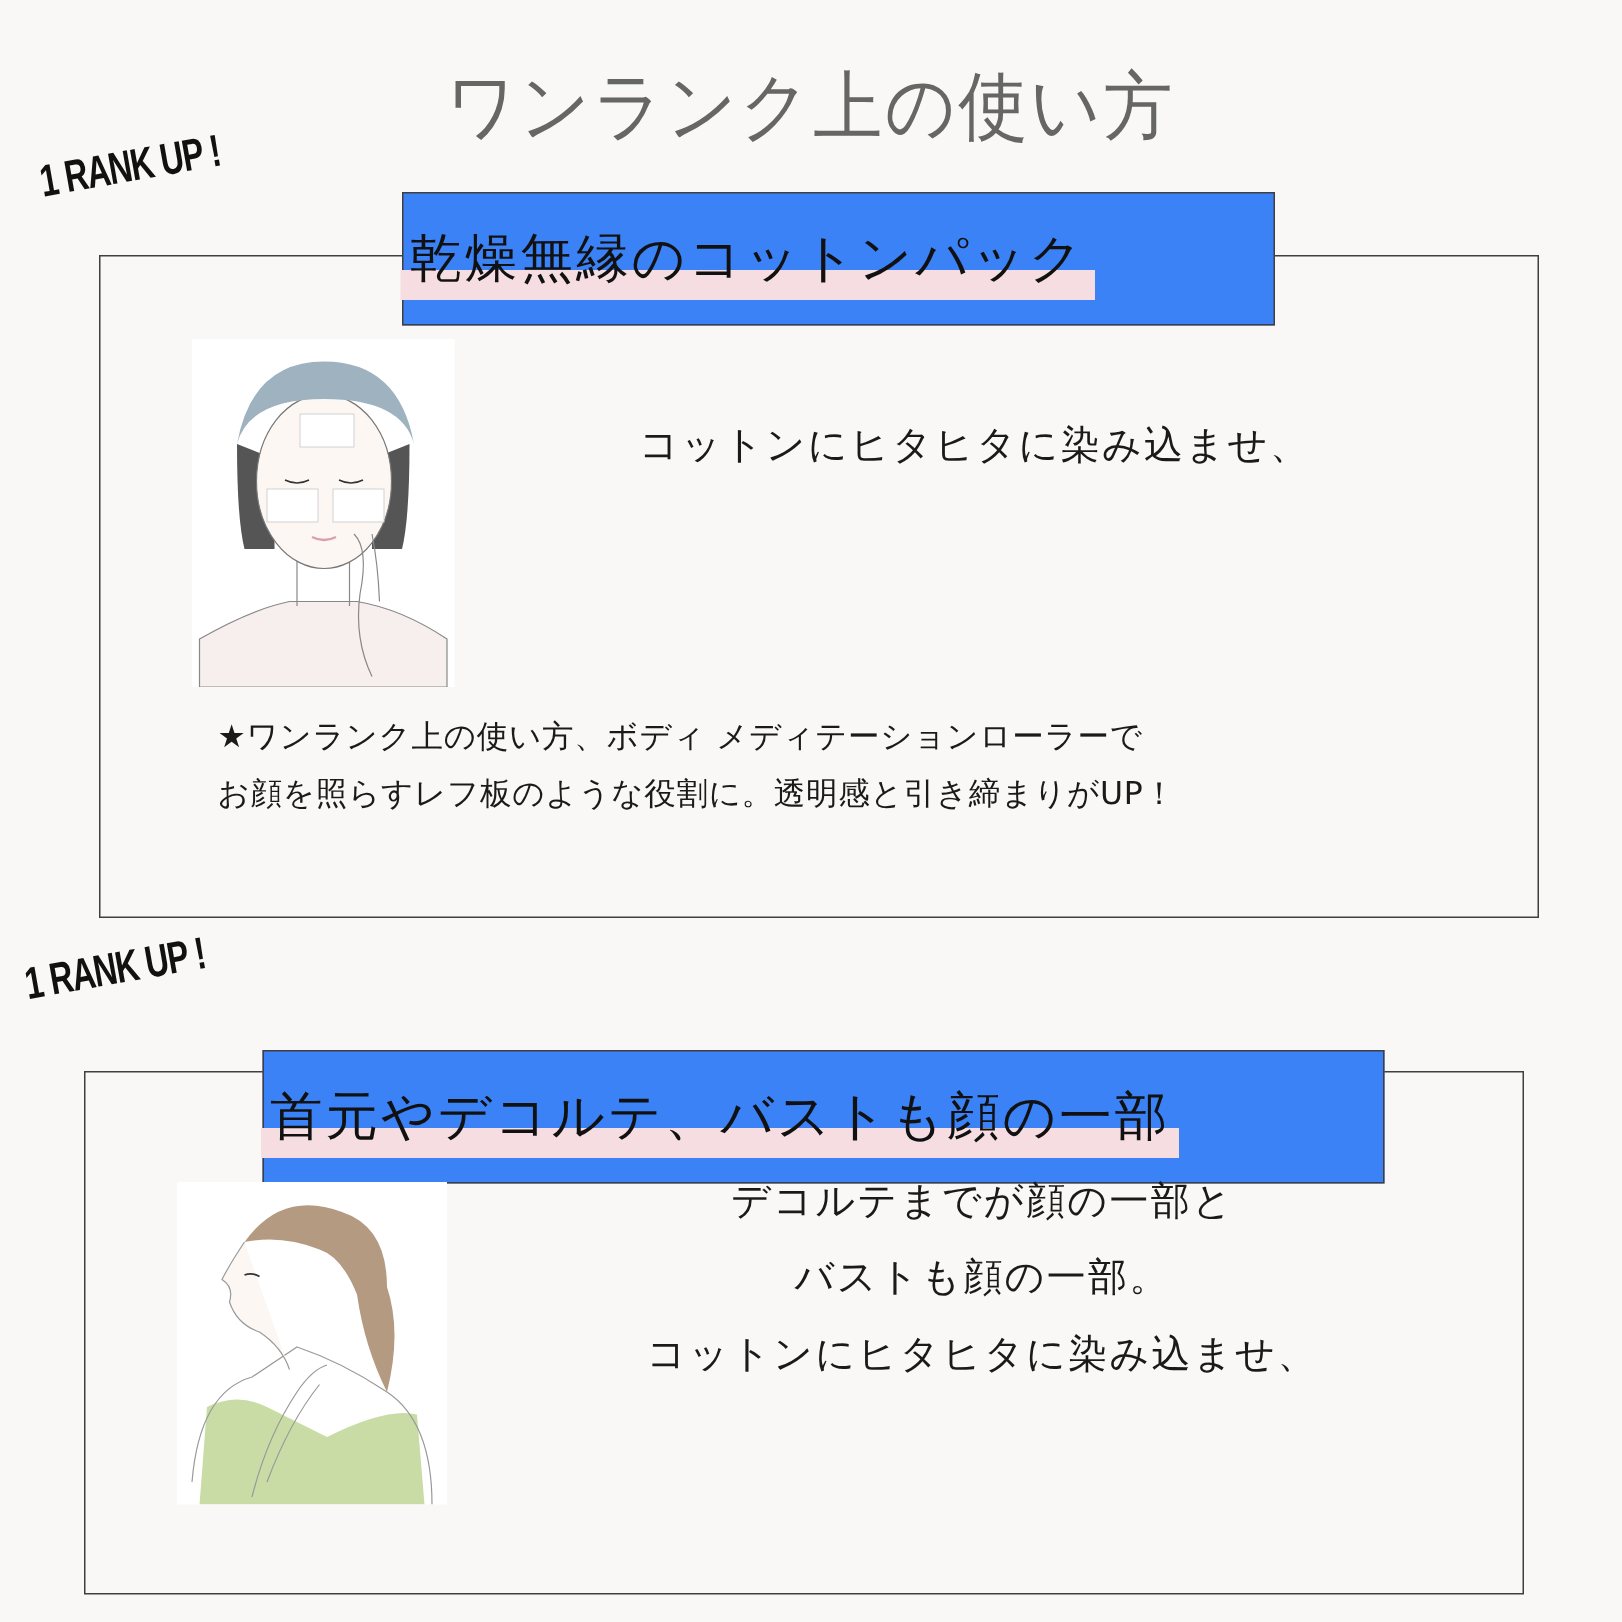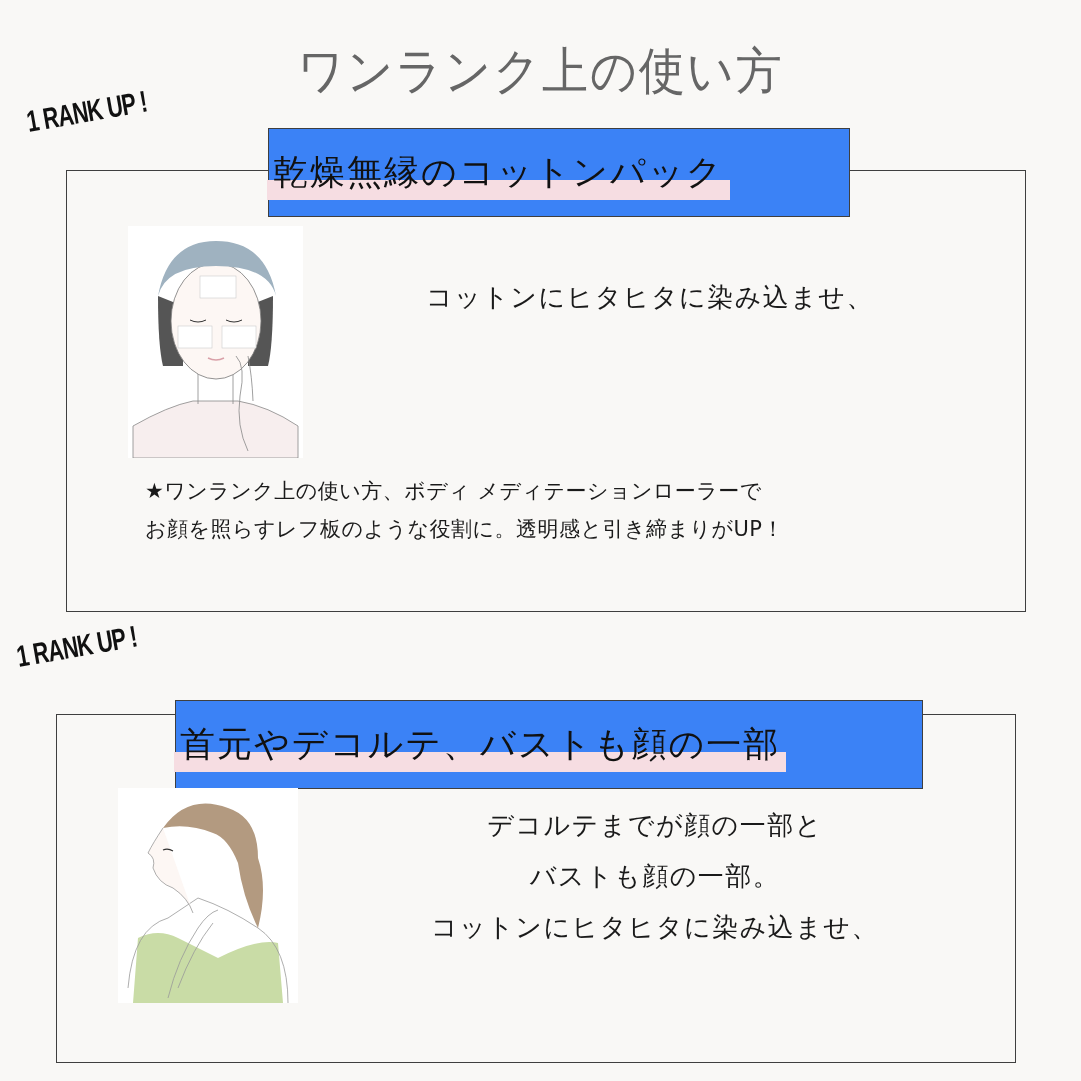--- a/index.html
+++ b/index.html
@@ -45,21 +45,21 @@
   .illus {
     position:absolute; background:#ffffff;
   }
   .illus.i1 { left:128px; top:226px; width:175px; height:232px; }
   .illus.i2 { left:118px; top:788px; width:180px; height:215px; }
   .body-text {
     position:absolute; text-align:center; font-size:26px; line-height:50px; color:#1a1a1a;
     letter-spacing:1.5px;
   }
   .body-text.b1 { left:330px; top:272px; width:640px; }
-  .body-text.b2 { left:330px; top:800px; width:650px; line-height:51px; }
+  .body-text.b2 { left:330px; top:776px; width:650px; line-height:51px; }
   .note {
     position:absolute; left:145px; top:472px; width:860px; font-size:21px; line-height:38px;
     color:#1a1a1a; letter-spacing:0.5px;
   }
   .line { display:block; }
 </style>
 </head>
 <body>
 
 <div class="main-title">ワンランク上の使い方</div>

